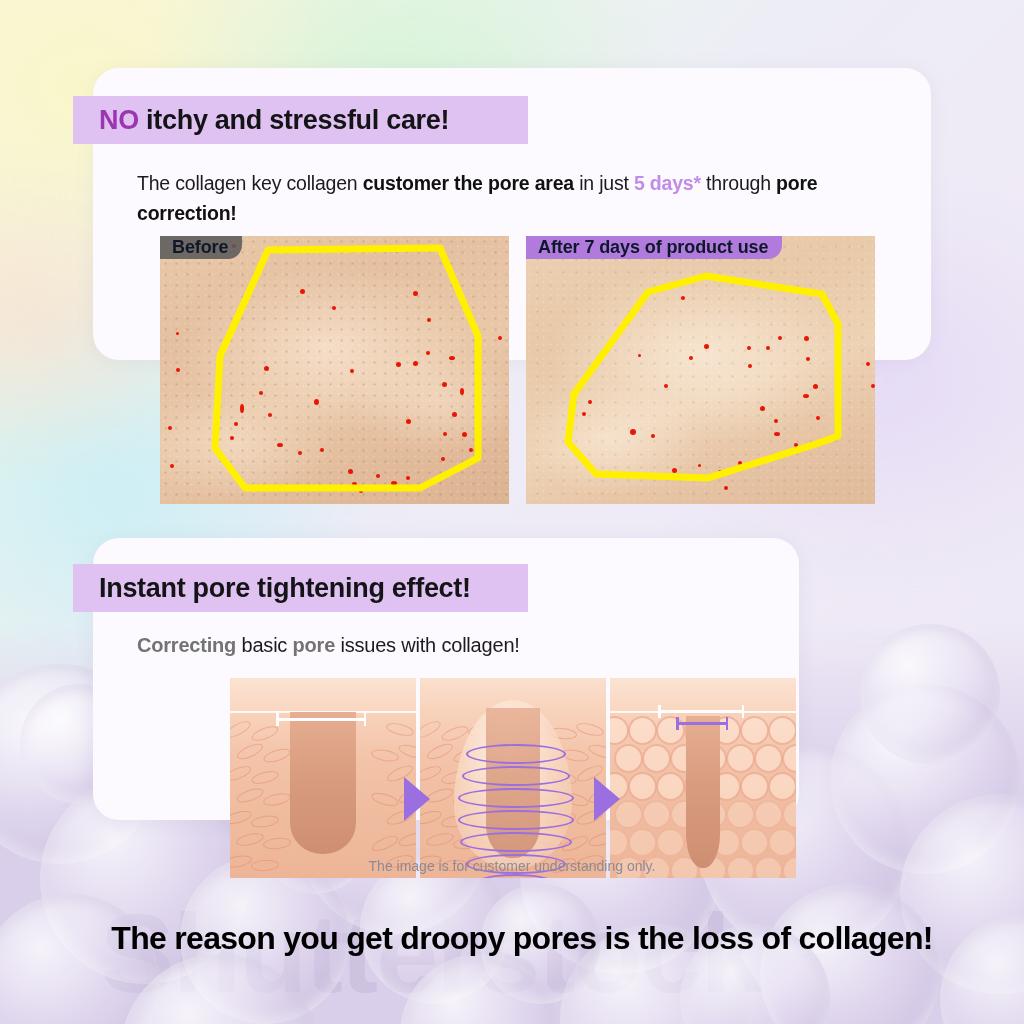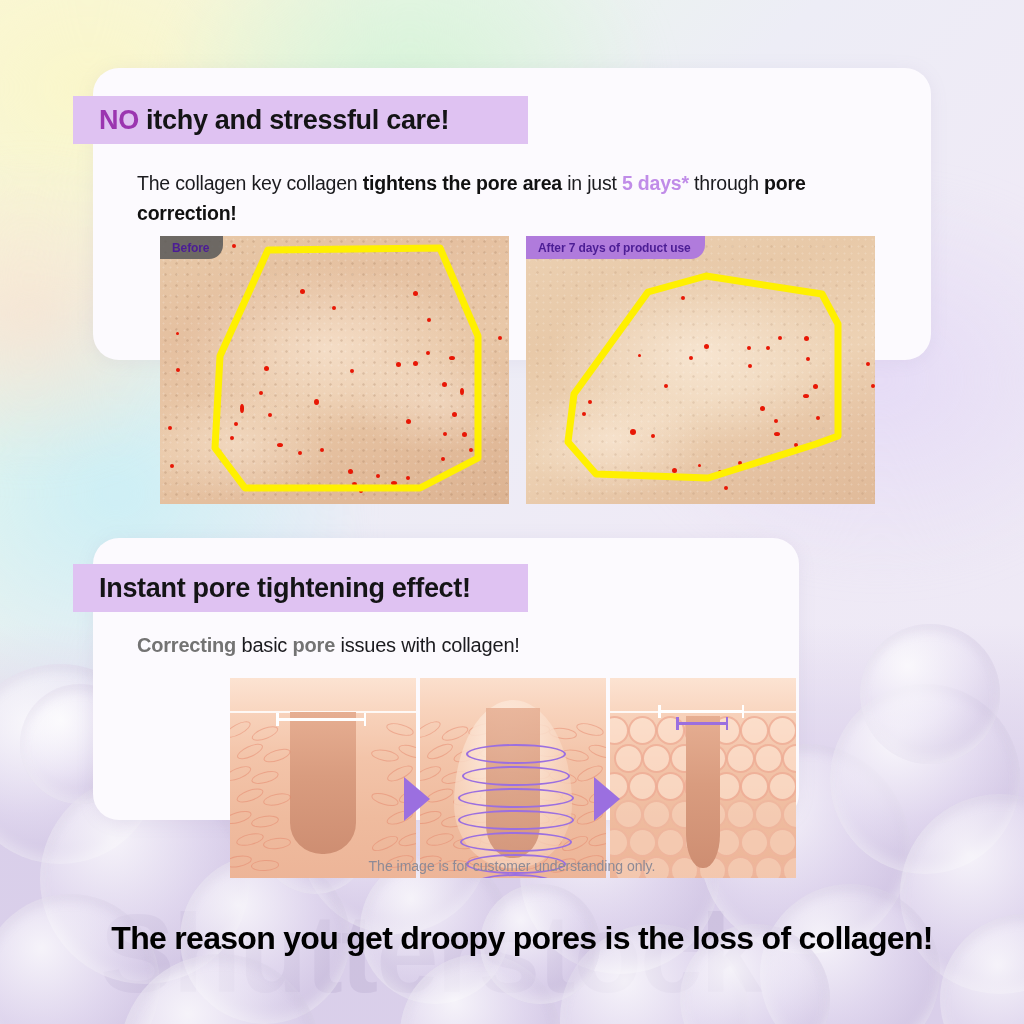--- a/index.html
+++ b/index.html
@@ -69,21 +69,21 @@
   .pores{position:absolute;inset:0;opacity:.45;
     background-image:radial-gradient(circle,rgba(150,110,80,.55) 0.8px,rgba(150,110,80,0) 1.6px);
     background-size:11px 11px;}
   .pores.b2{background-size:13px 13px;opacity:.30;background-position:5px 4px;}
   .grain{position:absolute;inset:0;opacity:.35;
     background-image:radial-gradient(circle,rgba(255,255,255,.5) 0.6px,rgba(255,255,255,0) 1.4px);
     background-size:7px 7px;}
   .dot{position:absolute;background:#E81705;border-radius:50%;}
   .poly{position:absolute;inset:0;}
   .pbadge{position:absolute;left:0;top:0;display:flex;align-items:center;justify-content:center;
-    font-size:12px;font-weight:700;color:#4c1d95;letter-spacing:-.1px;white-space:nowrap;
+    font-size:18px;font-weight:700;color:#0f172a;letter-spacing:-.1px;white-space:nowrap;
     border-bottom-right-radius:14px;padding:0 14px 0 12px;height:23px;}
   .pbadge.before{background:rgba(88,88,88,.86);}
   .pbadge.after{background:#B07BDC;}
 
   .footnote{position:absolute;left:160px;top:510px;font-size:9.6px;color:#6a6a74;letter-spacing:.1px;}
 
   
   .sub-copy{position:absolute;left:137px;top:634px;font-size:20px;font-weight:700;color:#151518;letter-spacing:-.2px;}
   .sub-copy .pp{color:#737373;text-align:center;}
   .sub-copy .normal{font-weight:400;color:#1b1b1f;}
@@ -158,21 +158,21 @@
 
   <div class="card" id="card1"></div>
 
   <div class="head-badge" id="badge1">
     <span class="t">
       <span class="accent">NO</span><span> itchy and stressful care!</span>
     </span>
   </div>
 
   <div class="body-copy">
-    <span>The collagen key collagen </span><b>tightens the pore area</b><span> in just </span><span class="days">5 days*</span><span> through </span><b>pore correction!</b>
+    <span>The collagen key collagen </span><b>customer the pore area</b><span> in just </span><span class="days">5 days*</span><span> through </span><b>pore correction!</b>
   </div>
 
   <div class="photo" id="photoBefore">
     <div class="skin"></div>
     <div class="pores"></div>
     <div class="grain"></div>
     <div id="beforeDots">
         <div class="dot" style="left: 72px; top: 8px; width: 4px; height: 4px; background: rgb(232, 23, 5);"></div>
         <div class="dot" style="left: 140px; top: 53px; width: 5px; height: 5px; background: rgb(232, 23, 5);"></div>
         <div class="dot" style="left: 172px; top: 70px; width: 4px; height: 4px; background: rgb(232, 23, 5);"></div>

